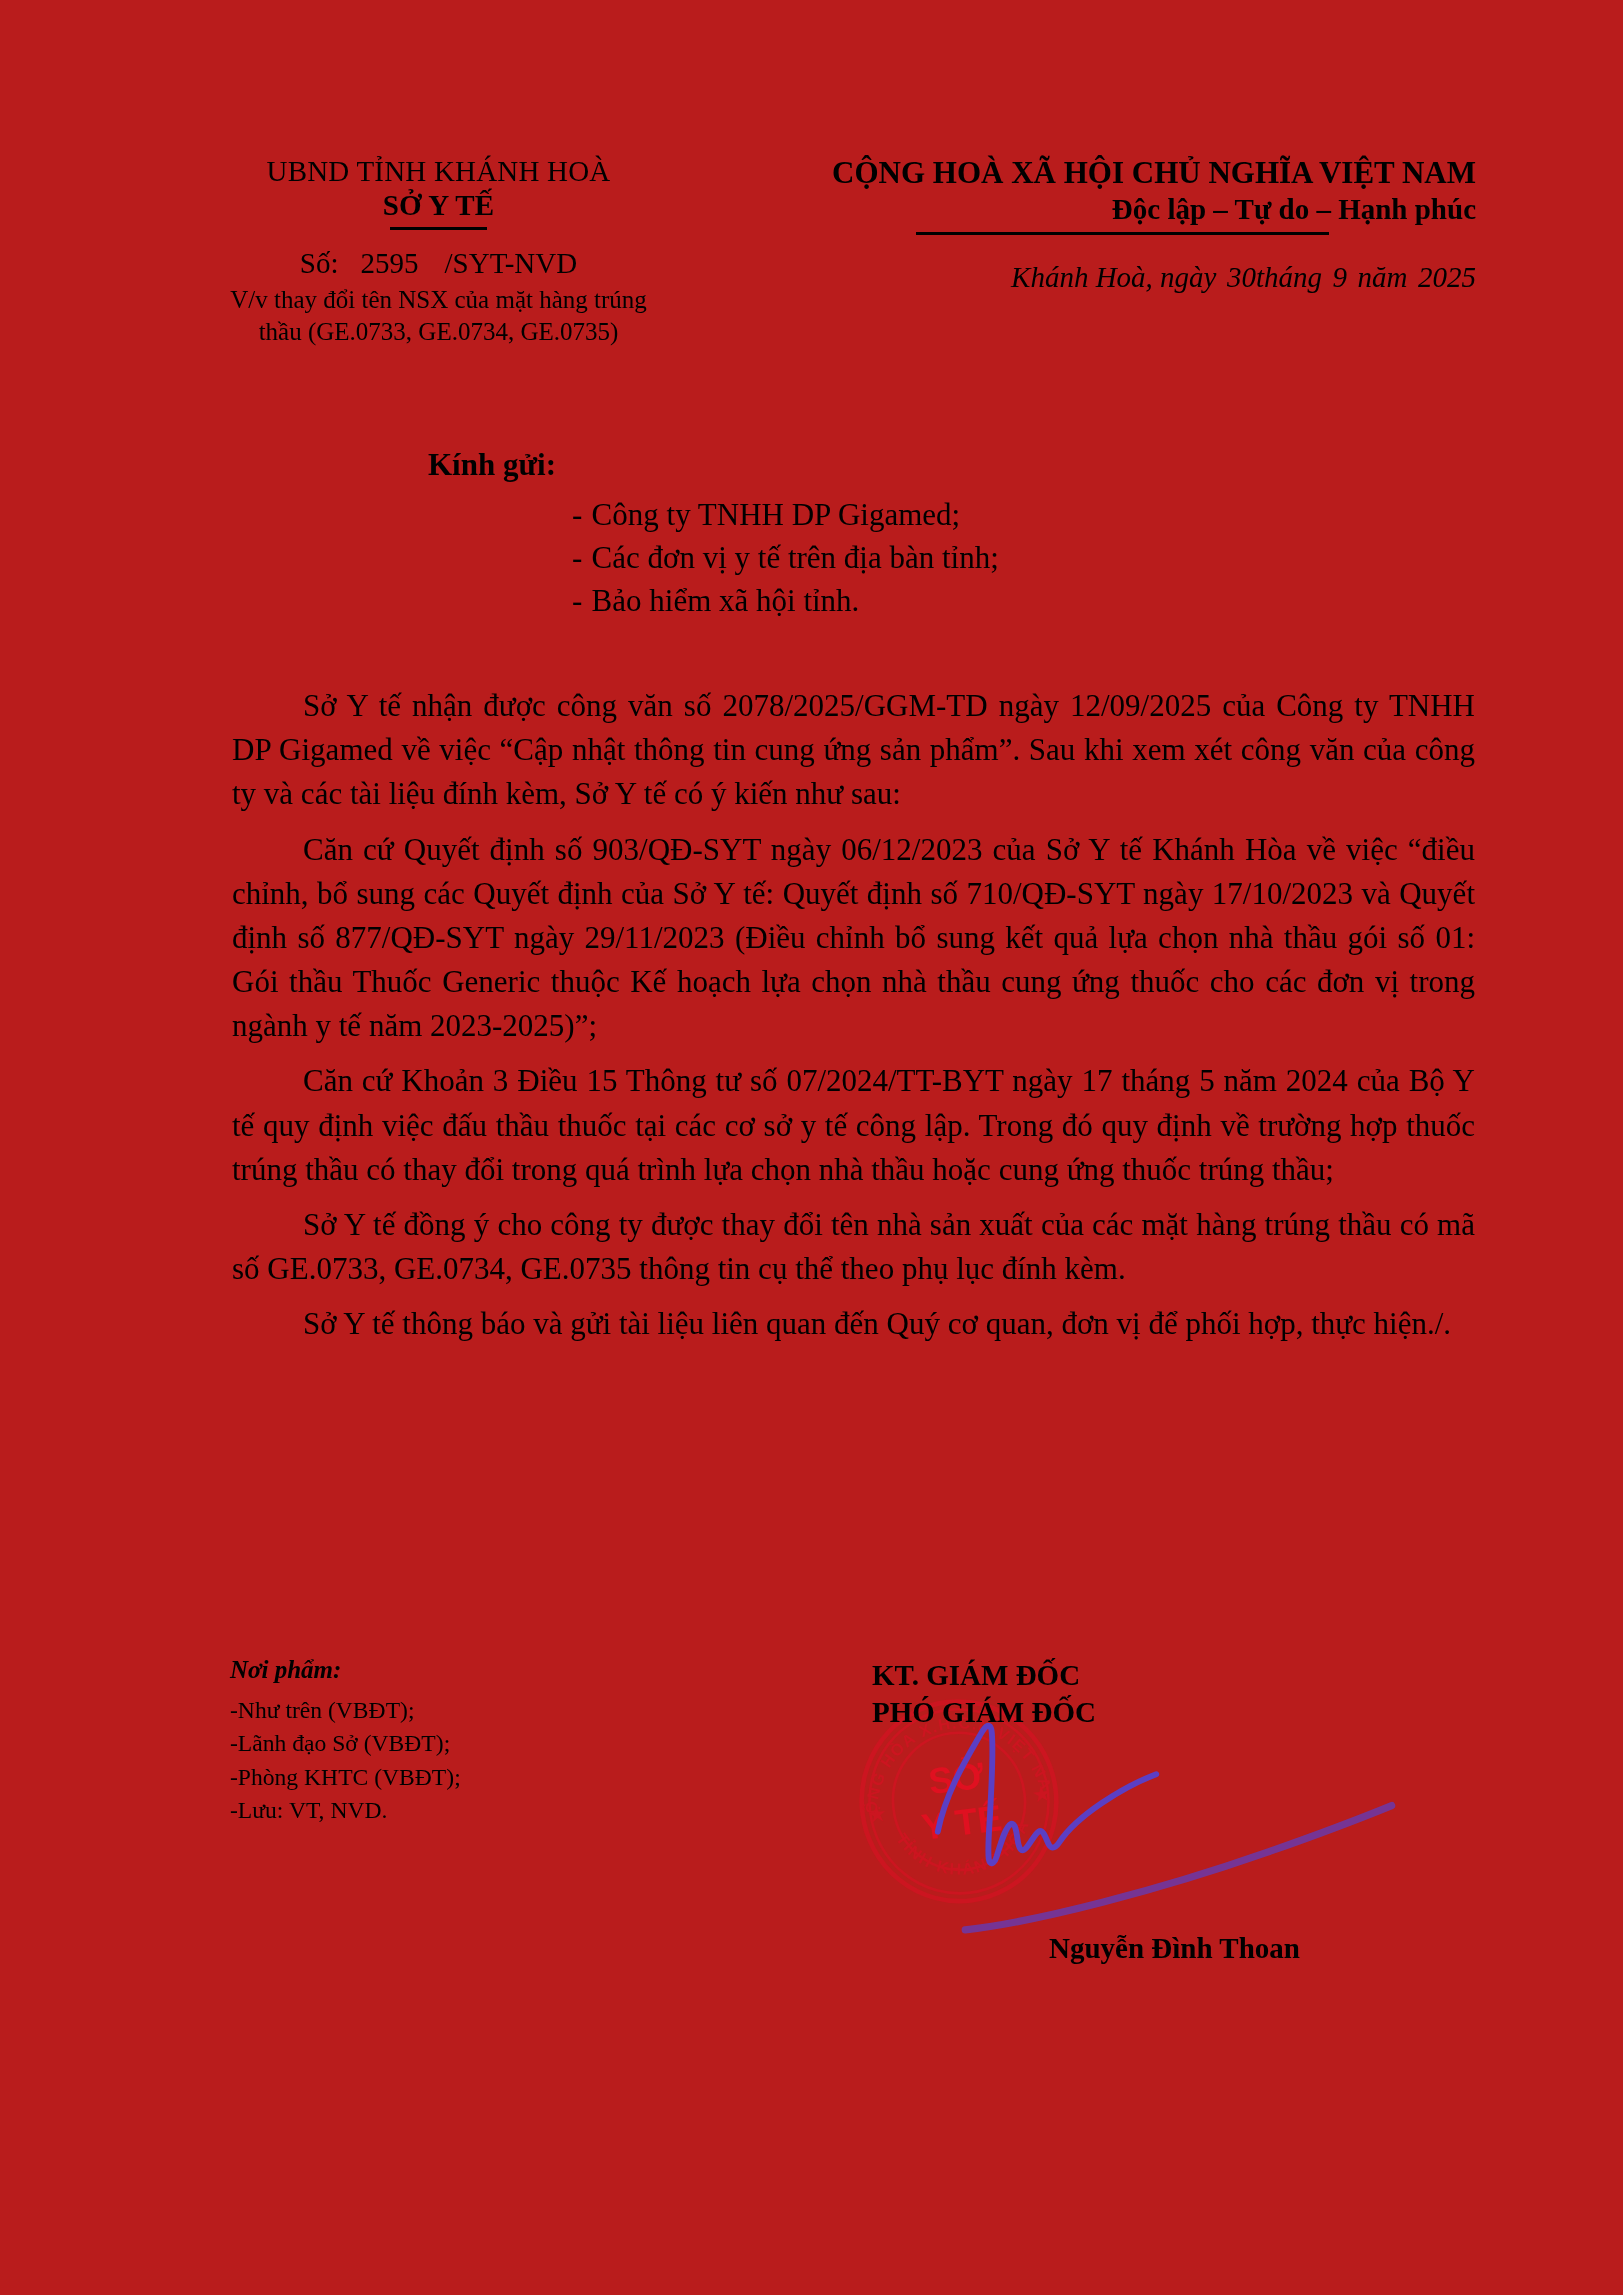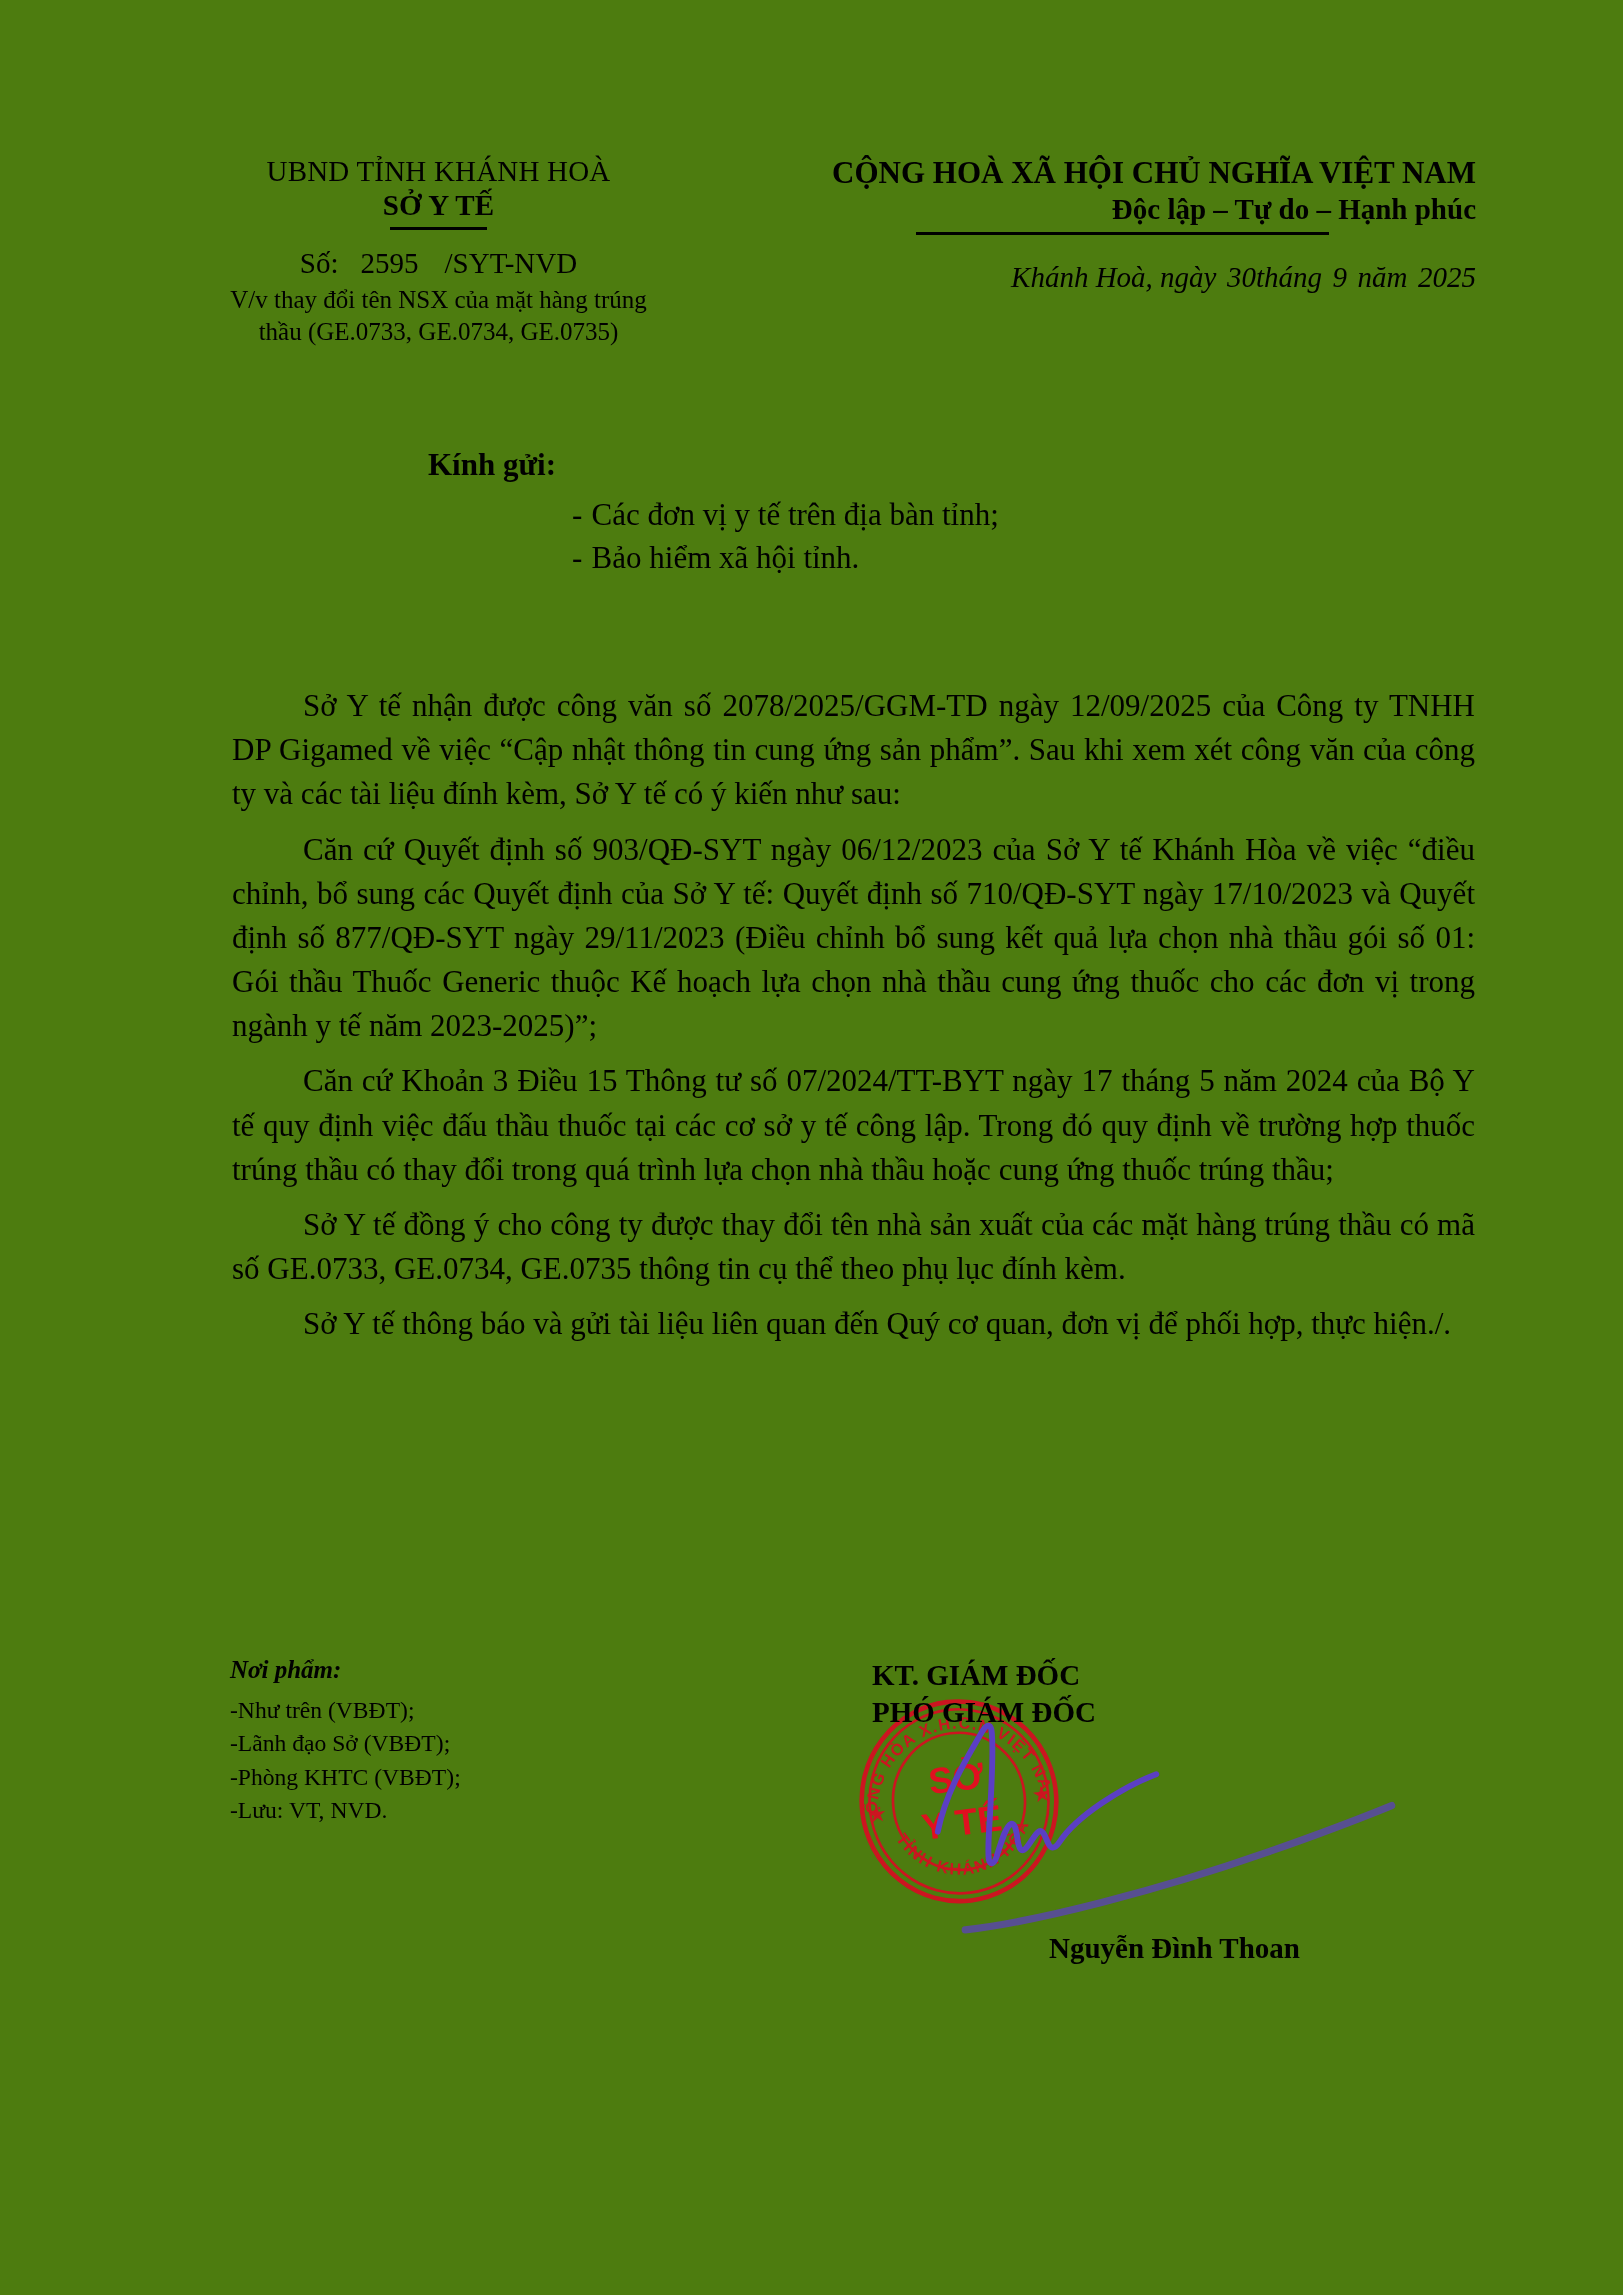--- a/index.html
+++ b/index.html
@@ -6,21 +6,21 @@
   html, body {
     margin: 0;
     padding: 0;
     background: #ffffff;
   }
 
   .page {
     position: relative;
     width: 1623px;
     height: 2295px;
-    background: #4d7c0f;
+    background: #b91c1c;
     font-family: "Liberation Serif", "DejaVu Serif", serif;
     color: #000000;
     overflow: hidden;
   }
 
   
   .header {
     position: absolute;
     left: 0;
     top: 154px;
@@ -257,20 +257,21 @@
 
       <div class="place-date">
         <span>Khánh Hoà, ngày</span><span class="sp"></span><span>30</span><span>tháng</span><span class="sp"></span><span>9</span><span class="sp"></span><span>năm</span><span class="sp"></span><span>2025</span>
       </div>
     </div>
   </div>
 
   <div class="salutation">Kính gửi:</div>
 
   <div class="recipients">
+    <div class="r-item"><span class="dash">-</span><span>Công ty TNHH DP Gigamed;</span></div>
     <div class="r-item"><span class="dash">-</span><span>Các đơn vị y tế trên địa bàn tỉnh;</span></div>
     <div class="r-item"><span class="dash">-</span><span>Bảo hiểm xã hội tỉnh.</span></div>
   </div>
 
   <div class="body-text">
     <p class="para">Sở Y tế nhận được công văn số 2078/2025/GGM-TD ngày 12/09/2025 của Công ty TNHH DP Gigamed về việc “Cập nhật thông tin cung ứng sản phẩm”. Sau khi xem xét công văn của công ty và các tài liệu đính kèm, Sở Y tế có ý kiến như sau:</p>
     <p class="para">Căn cứ Quyết định số 903/QĐ-SYT ngày 06/12/2023 của Sở Y tế Khánh Hòa về việc “điều chỉnh, bổ sung các Quyết định của Sở Y tế: Quyết định số 710/QĐ-SYT ngày 17/10/2023 và Quyết định số 877/QĐ-SYT ngày 29/11/2023 (Điều chỉnh bổ sung kết quả lựa chọn nhà thầu gói số 01: Gói thầu Thuốc Generic thuộc Kế hoạch lựa chọn nhà thầu cung ứng thuốc cho các đơn vị trong ngành y tế năm 2023-2025)”;</p>
     <p class="para">Căn cứ Khoản 3 Điều 15 Thông tư số 07/2024/TT-BYT ngày 17 tháng 5 năm 2024 của Bộ Y tế quy định việc đấu thầu thuốc tại các cơ sở y tế công lập. Trong đó quy định về trường hợp thuốc trúng thầu có thay đổi trong quá trình lựa chọn nhà thầu hoặc cung ứng thuốc trúng thầu;</p>
     <p class="para">Sở Y tế đồng ý cho công ty được thay đổi tên nhà sản xuất của các mặt hàng trúng thầu có mã số GE.0733, GE.0734, GE.0735 thông tin cụ thể theo phụ lục đính kèm.</p>
     <p class="para">Sở Y tế thông báo và gửi tài liệu liên quan đến Quý cơ quan, đơn vị để phối hợp, thực hiện./.</p>

